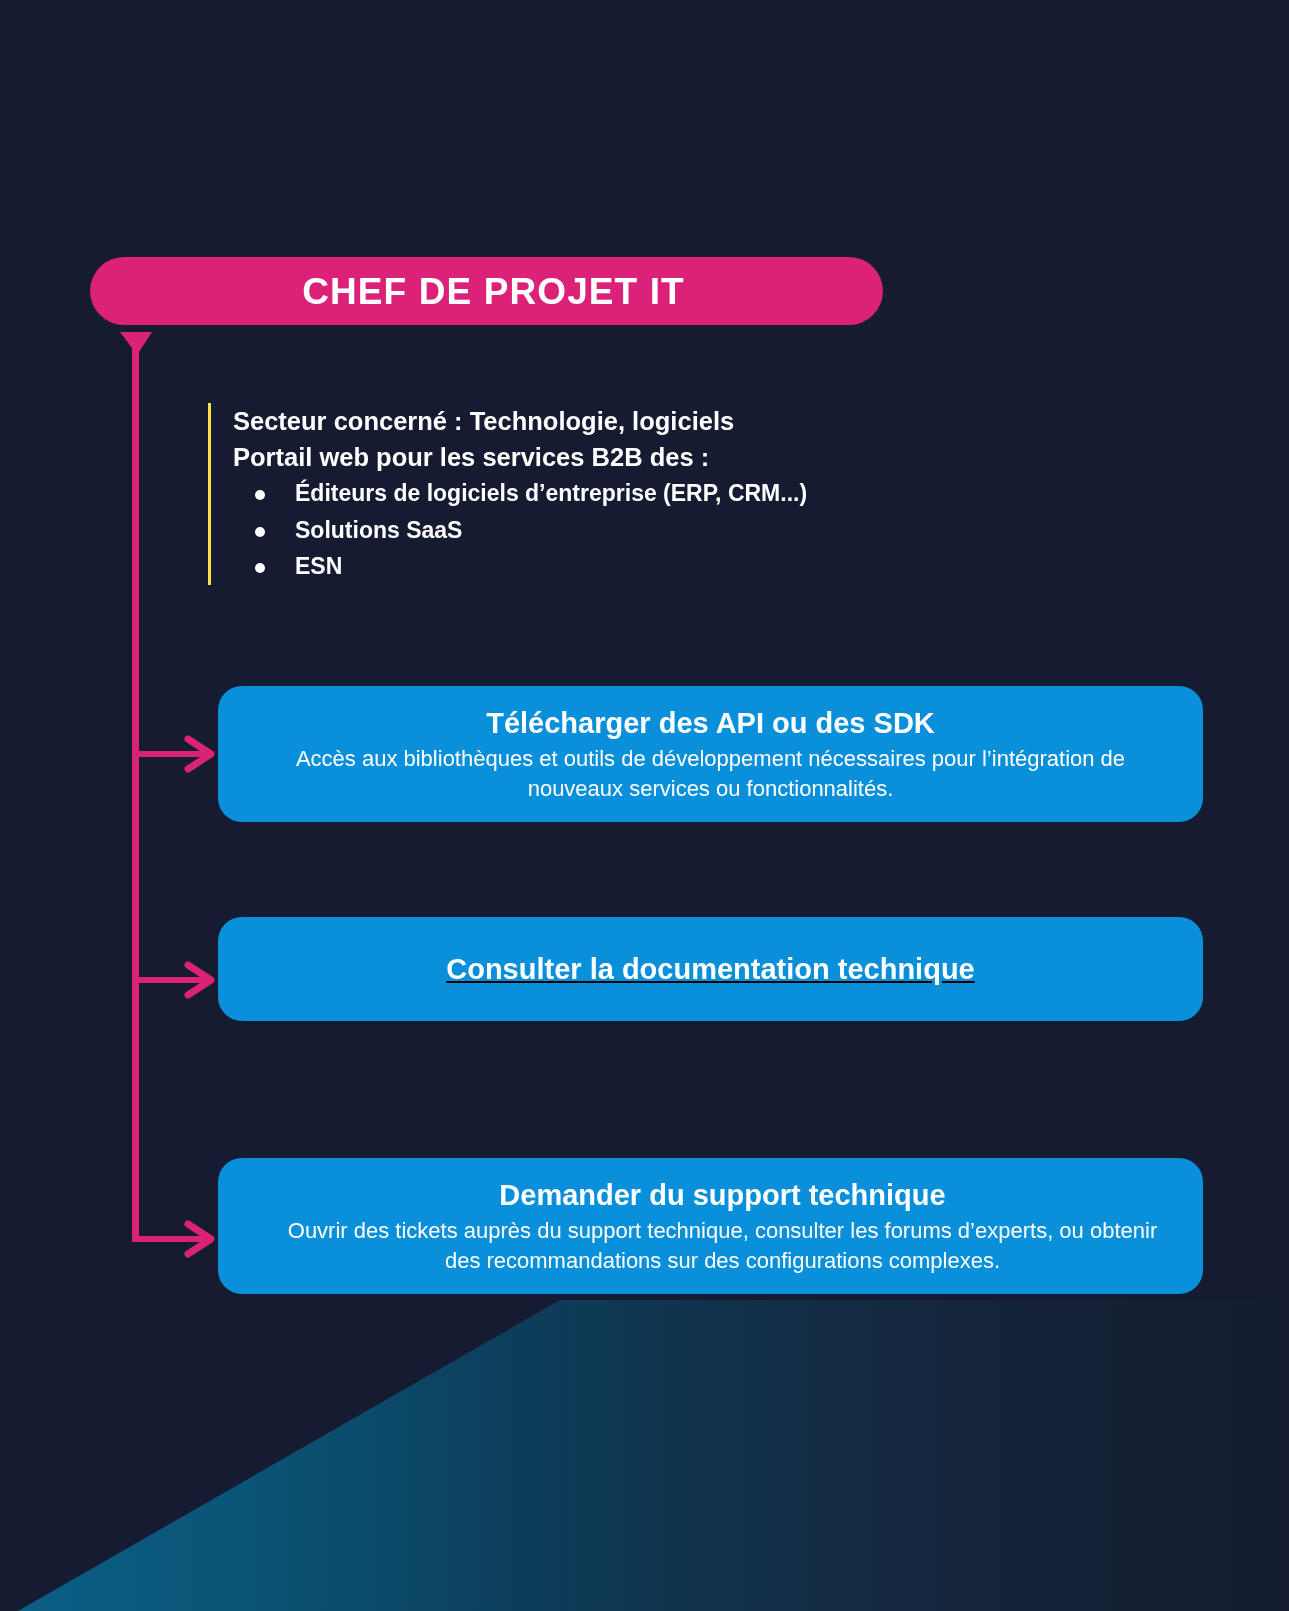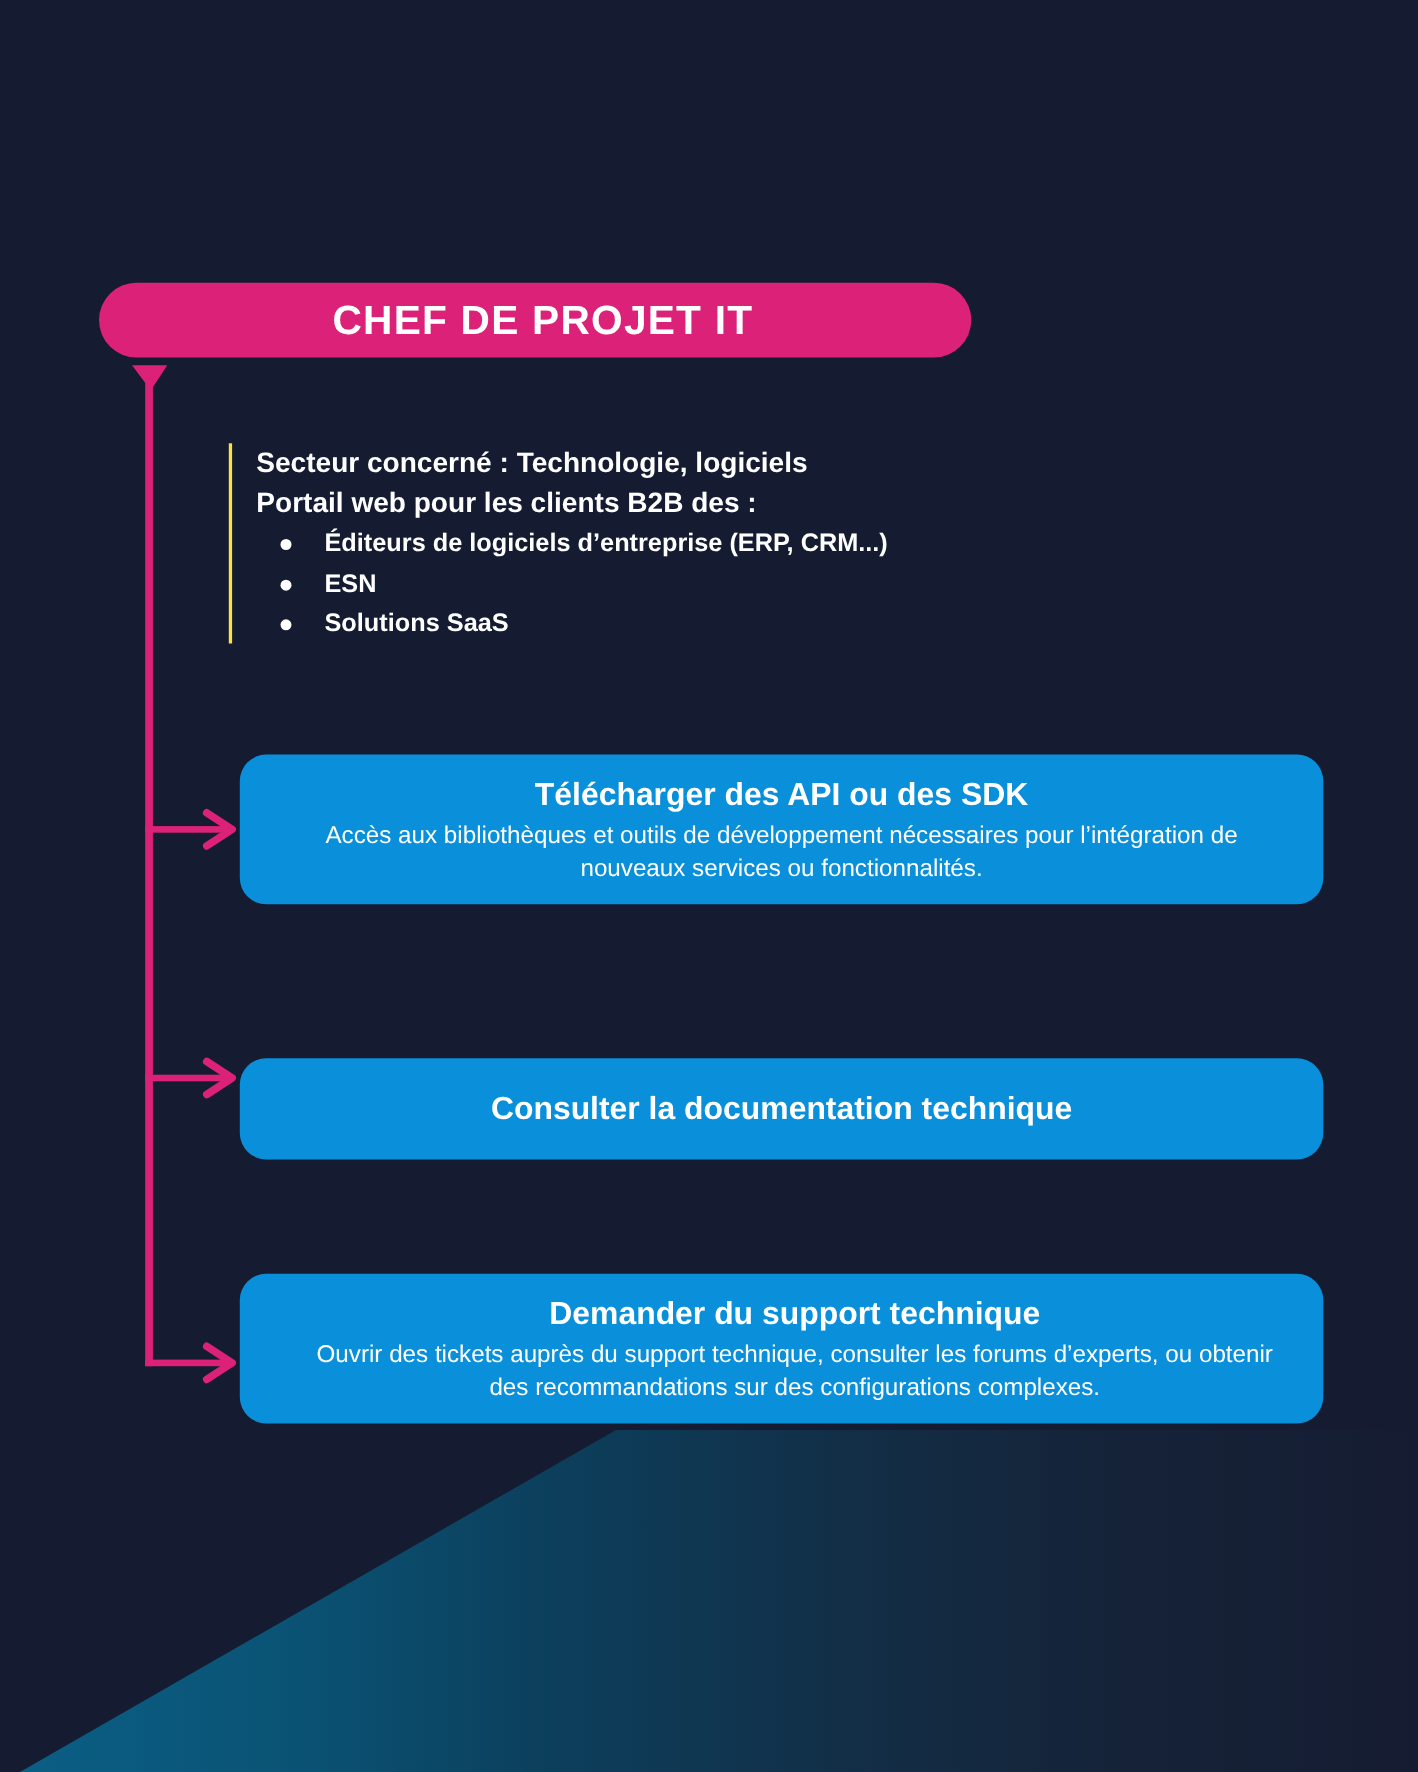--- a/index.html
+++ b/index.html
@@ -112,21 +112,21 @@
     border-radius: 24px;
     box-sizing: border-box;
     display: flex;
     flex-direction: column;
     align-items: center;
     justify-content: center;
     text-align: center;
     z-index: 3;
   }
   .card-1 { top: 686px;  height: 136px; text-align: center; }
-  .card-2 { top: 962px;  height: 92px; }
+  .card-2 { top: 917px;  height: 104px; text-decoration: underline; }
   .card-3 { top: 1158px; height: 136px; padding-left: 24px; }
 
   .card-title {
     color: #ffffff;
     font-size: 29px;
     font-weight: bold;
     line-height: 38px;
     padding: 0 24px;
   }
   .card-desc {
@@ -170,33 +170,33 @@
 
   <rect x="132" y="977" width="75" height="6" fill="#DB2178"></rect>
   <path d="M188 965 L211 980 L188 995" fill="none" stroke="#DB2178" stroke-width="7" stroke-linecap="round" stroke-linejoin="round"></path>
 
   <rect x="132" y="1236" width="75" height="6" fill="#DB2178"></rect>
   <path d="M188 1224 L211 1239 L188 1254" fill="none" stroke="#DB2178" stroke-width="7" stroke-linecap="round" stroke-linejoin="round"></path>
 </svg>
 
 <div class="sector-block">
   <div class="sector-line">Secteur concerné : Technologie, logiciels</div>
-  <div class="sector-line">Portail web pour les clients B2B des :</div>
+  <div class="sector-line">Portail web pour les services B2B des :</div>
   <ul class="sector-bullets">
     <li>
       <span class="bullet-dot"></span>
       <span>Éditeurs de logiciels d’entreprise (ERP, CRM...)</span>
     </li>
     <li>
       <span class="bullet-dot"></span>
-      <span>ESN</span>
+      <span>Solutions SaaS</span>
     </li>
     <li>
       <span class="bullet-dot"></span>
-      <span>Solutions SaaS</span>
+      <span>ESN</span>
     </li>
   </ul>
 </div>
 
 <div class="card card-1">
   <div class="card-title">Télécharger des API ou des SDK</div>
   <div class="card-desc">Accès aux bibliothèques et outils de développement nécessaires pour l’intégration de nouveaux services ou fonctionnalités.</div>
 </div>
 
 <div class="card card-2">

